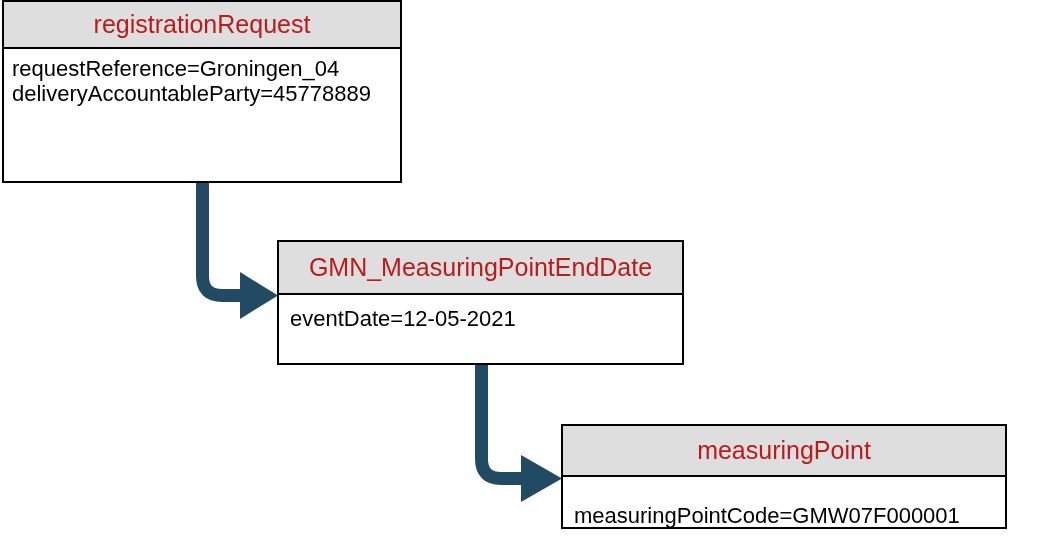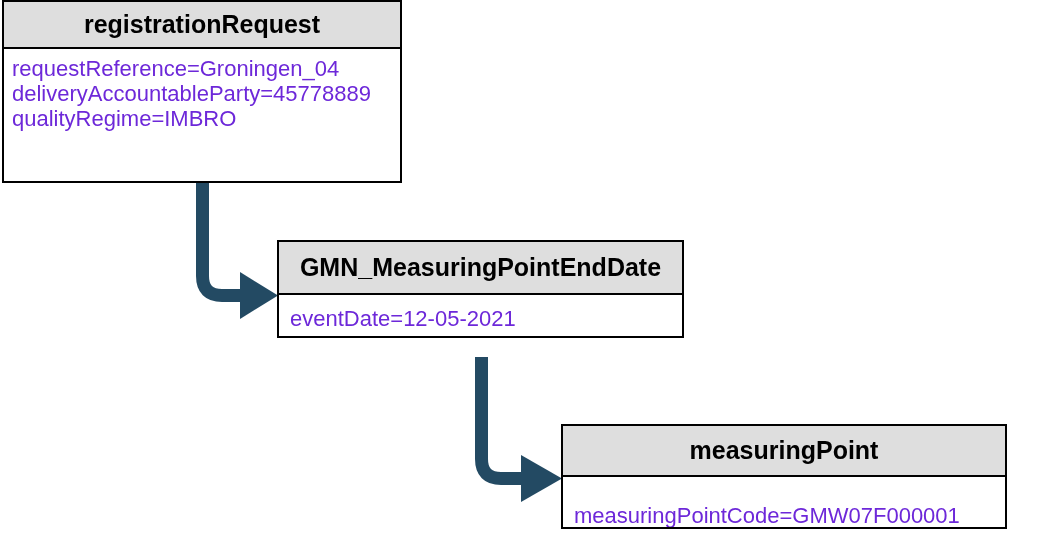--- a/index.html
+++ b/index.html
@@ -39,40 +39,39 @@
     background: #ffffff;
     z-index: 2;
     overflow: hidden;
   }
 
   .obj-header {
     box-sizing: border-box;
     background: #dedede;
     border-bottom: 2px solid #000000;
     text-align: center;
-    color: #000000;
+    color: #b91c1c;
     font-size: 25px;
     line-height: 1;
     white-space: nowrap;
     overflow: hidden;
     display: flex;
     align-items: center;
     justify-content: center;
-    font-weight: bold;
   }
 
   .obj-body {
     box-sizing: border-box;
     background: #ffffff;
     padding: 6px 0 0 8px;
     overflow: hidden;
   }
 
   .attr-line {
-    color: #6d28d9;
+    color: #000000;
     font-size: 22px;
     line-height: 25px;
     white-space: nowrap;
     overflow: hidden;
     text-overflow: clip;
   }
 
   
   #box-registration-request {
     left: 2px;
@@ -80,21 +79,21 @@
     width: 400px;
     height: 183px;
   }
   #box-registration-request .obj-header { height: 47px; }
   #box-registration-request .obj-body   { height: 136px; padding-top: 7px; }
 
   #box-measuring-point-end-date {
     left: 277px;
     top: 240px;
     width: 407px;
-    height: 98px;
+    height: 125px;
   }
   #box-measuring-point-end-date .obj-header { height: 53px; }
   #box-measuring-point-end-date .obj-body   { height: 66px; padding-top: 11px; padding-left: 11px; }
 
   #box-measuring-point {
     left: 561px;
     top: 424px;
     width: 446px;
     height: 105px;
   }
@@ -117,21 +116,20 @@
       <path d="M 481.5 357 L 481.5 459 Q 481.5 478.5 501 478.5 L 524 478.5" fill="none" stroke="#234a63" stroke-width="13" stroke-linecap="butt" stroke-linejoin="round"></path>
       <polygon points="521,455 562,478.5 521,502" fill="#234a63"></polygon>
     </g>
   </svg>
 
   <div class="obj-box" id="box-registration-request">
     <div class="obj-header">registrationRequest</div>
     <div class="obj-body">
       <div class="attr-line">requestReference=Groningen_04</div>
       <div class="attr-line">deliveryAccountableParty=45778889</div>
-      <div class="attr-line">qualityRegime=IMBRO</div>
     </div>
   </div>
 
   <div class="obj-box" id="box-measuring-point-end-date">
     <div class="obj-header">GMN_MeasuringPointEndDate</div>
     <div class="obj-body">
       <div class="attr-line">eventDate=12-05-2021</div>
     </div>
   </div>
 

